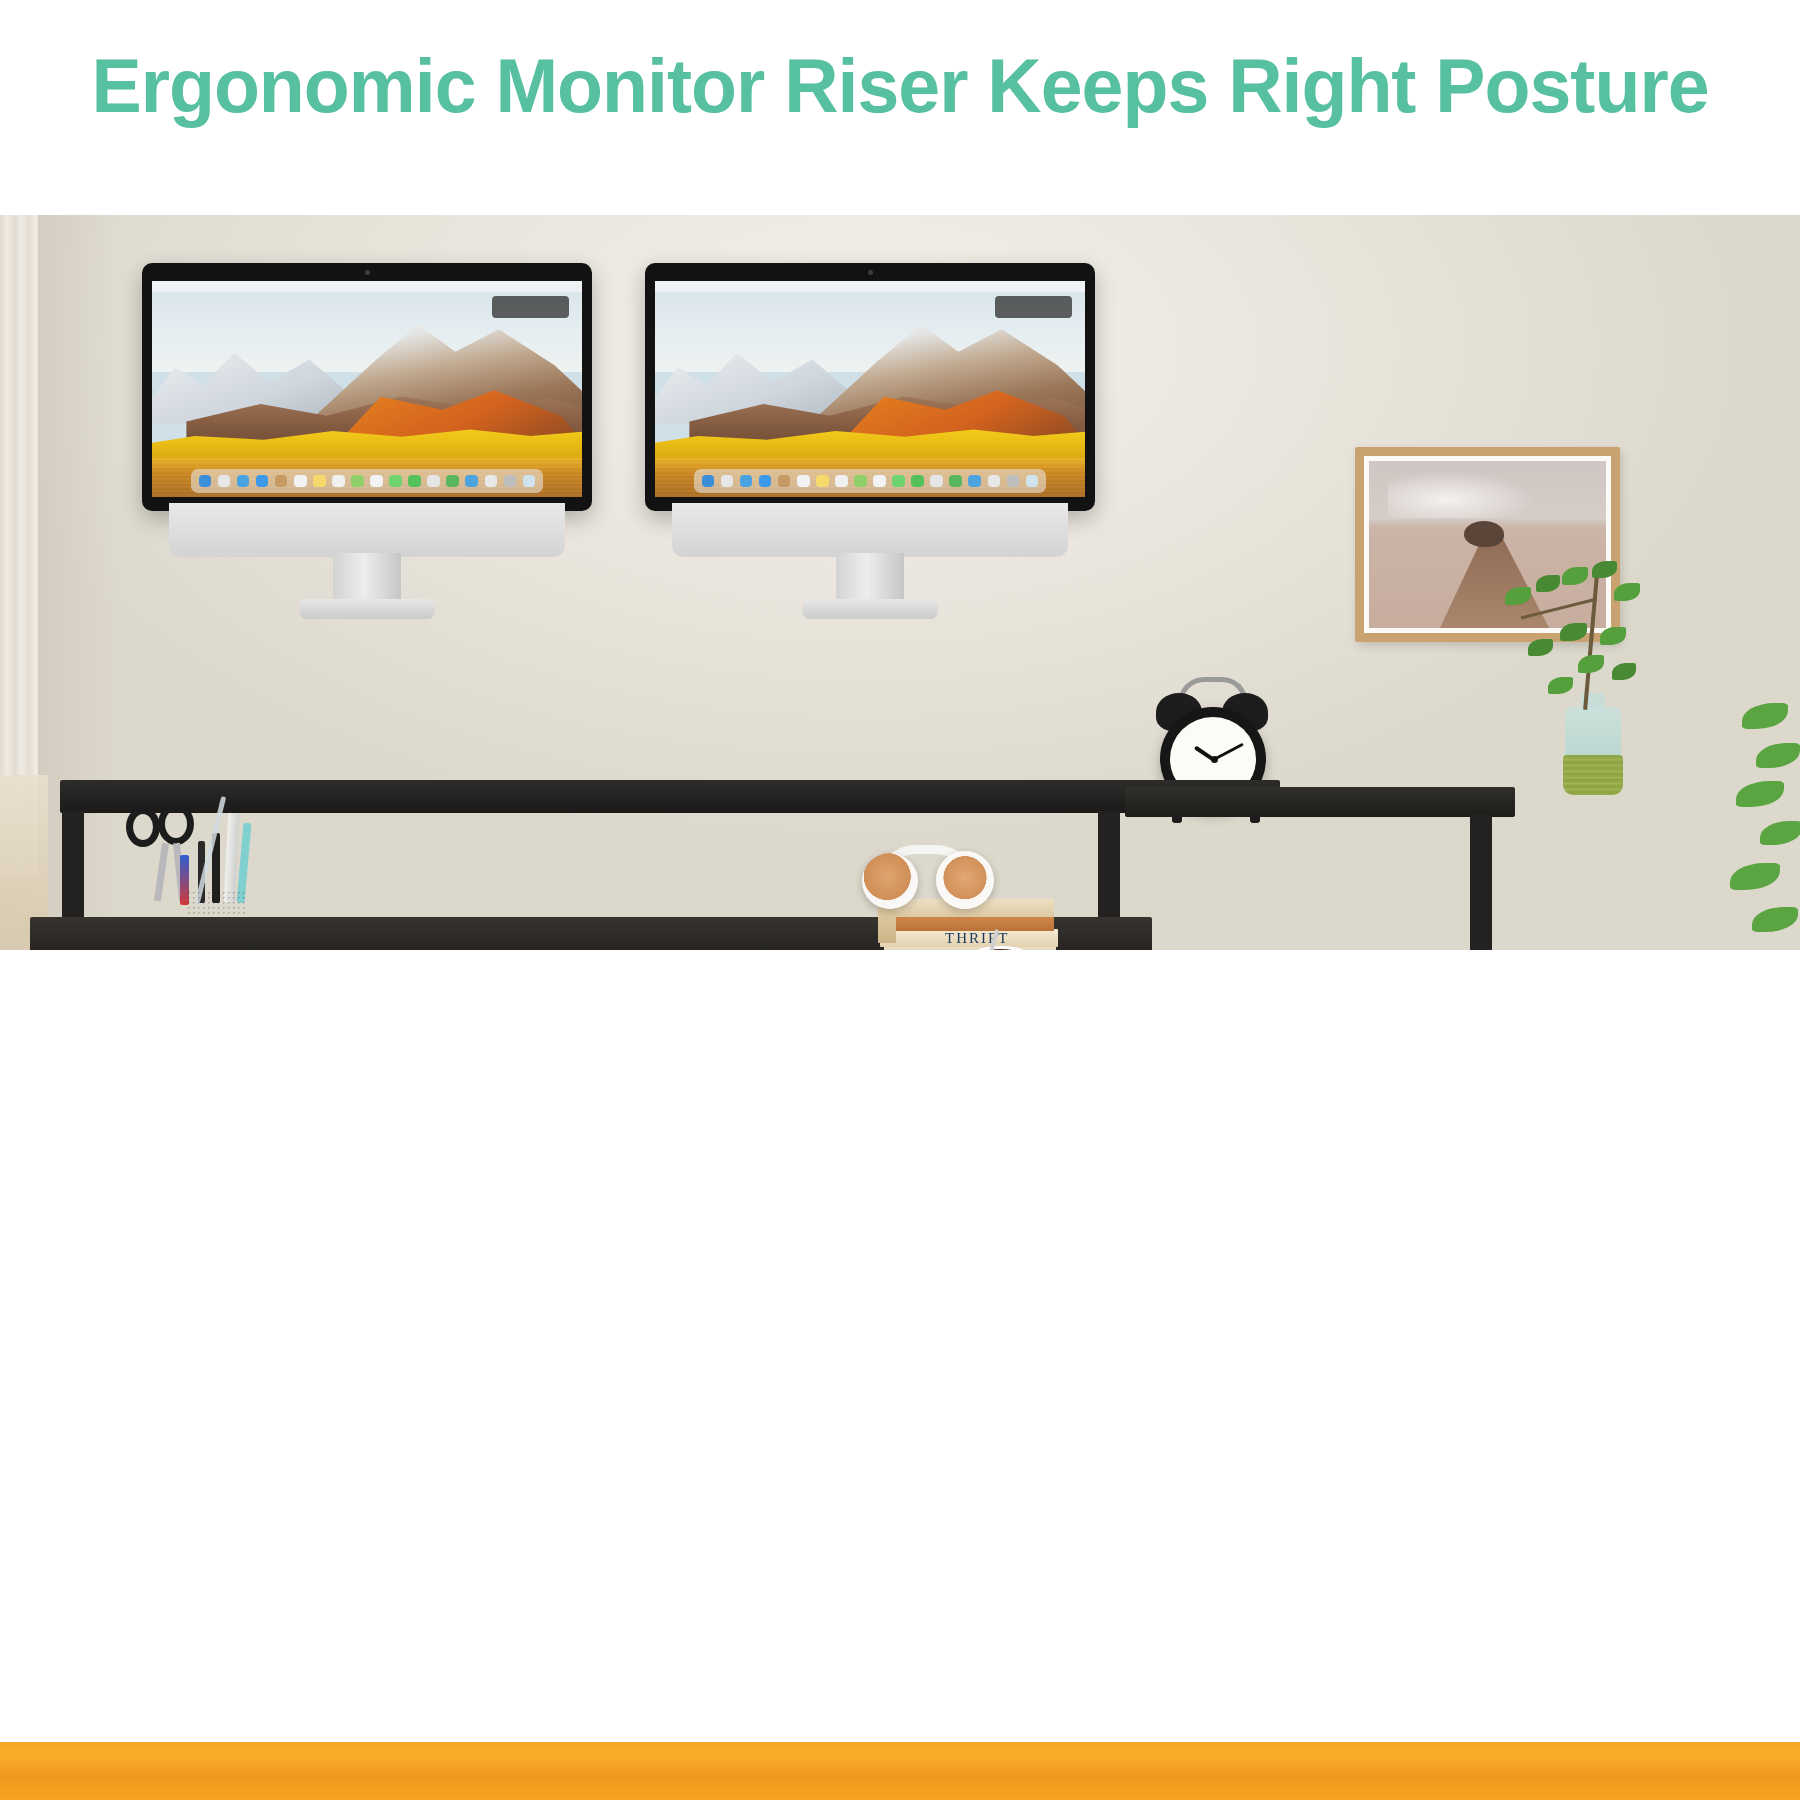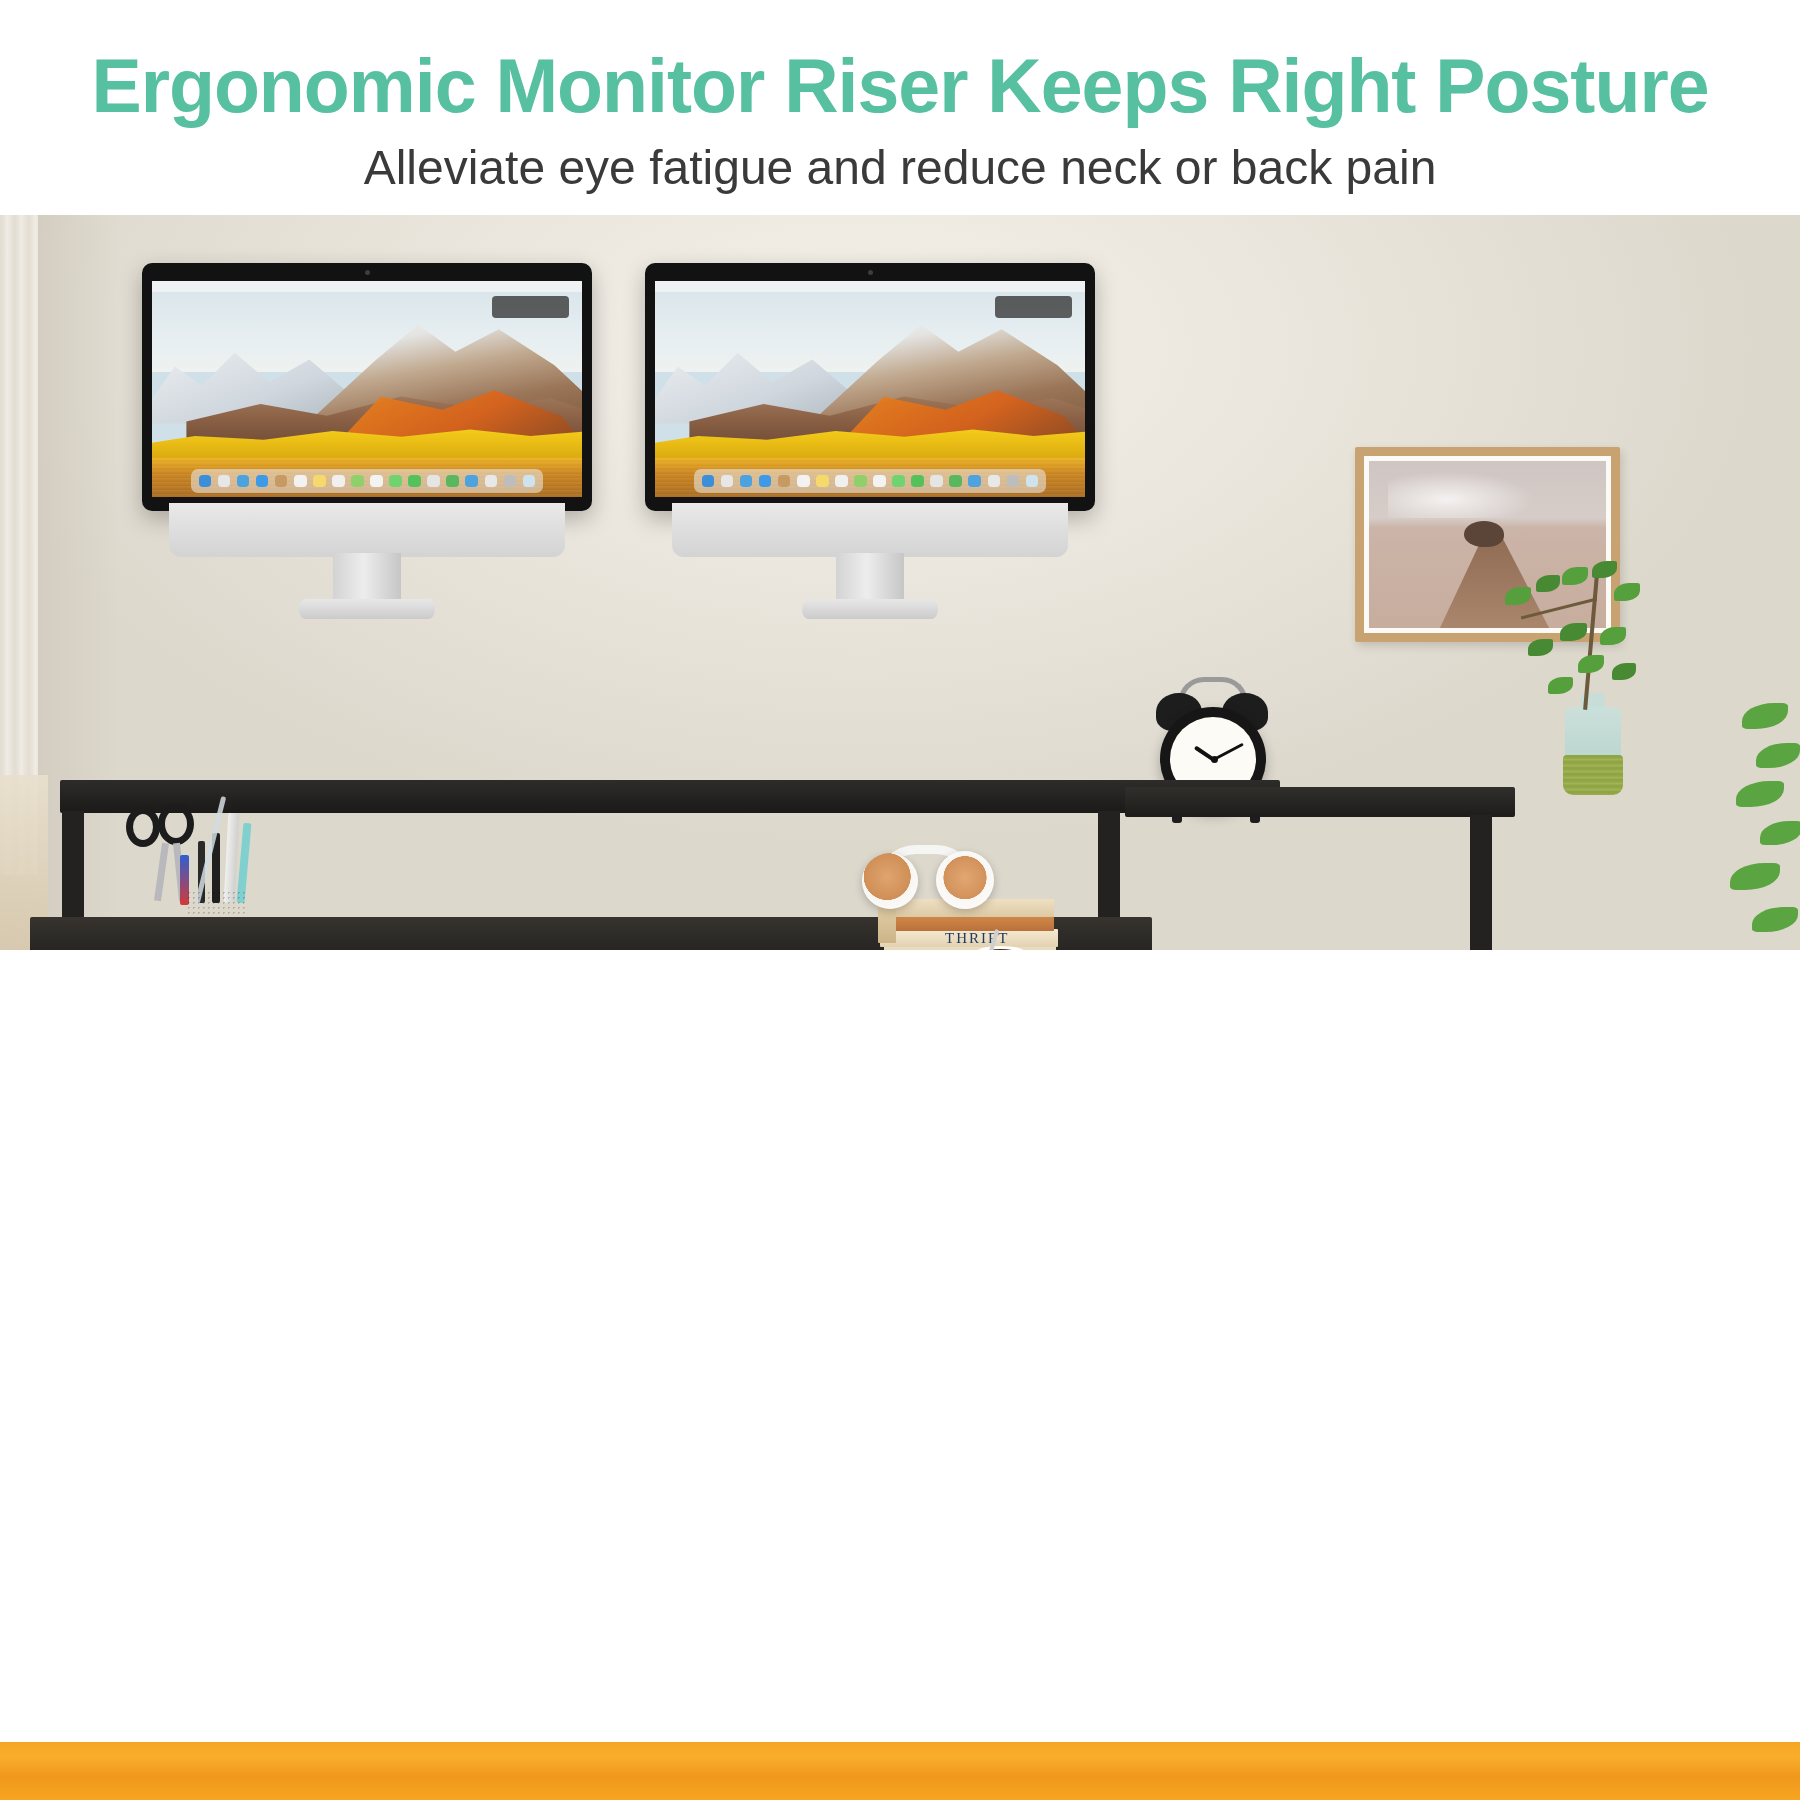--- a/index.html
+++ b/index.html
@@ -171,21 +171,20 @@
   .floor { position:absolute; left:0; bottom:0; width:1800px; height:58px;
     background:linear-gradient(180deg,#f5a623 0%,#f9ad2b 25%,#f0981c 60%,#f7a521 100%); }
 </style>
 </head>
 <body>
 
 <div id="page">
 
   <div class="header">
     <div class="headline">Ergonomic Monitor Riser Keeps Right Posture</div>
-    <div class="subhead">Alleviate eye fatigue and reduce neck or back pain</div>
   </div>
 
   <div class="photo">
     <div class="wall"></div>
     <div class="wall-shadow-l"></div>
     <div class="curtain"></div>
     <div class="curtain2"></div>
 
     <div class="art-frame">
       <div class="art-mat">

